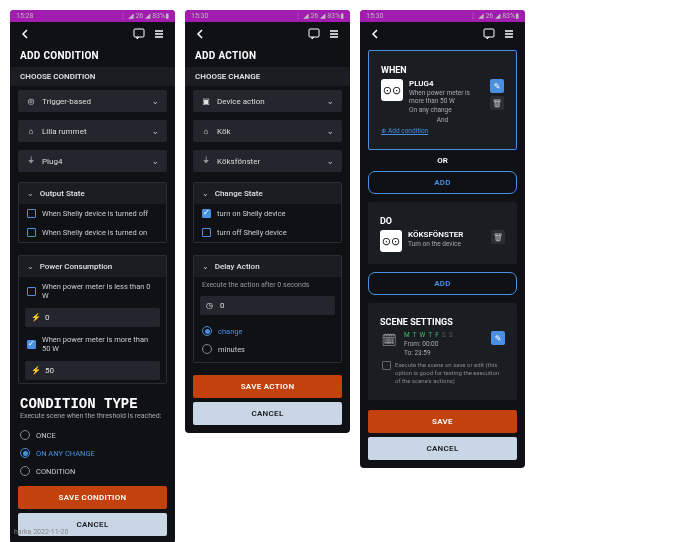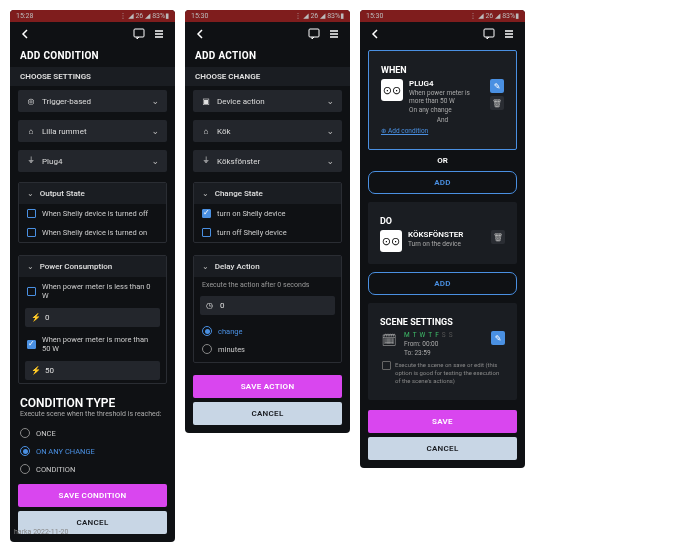--- a/index.html
+++ b/index.html
@@ -1,18 +1,18 @@
 <!DOCTYPE html>
 <html><head>
 <meta charset="utf-8">
 <style>
 * { margin: 0; padding: 0; box-sizing: border-box; font-family: -apple-system, BlinkMacSystemFont, "Segoe UI", Roboto, sans-serif; }
 body { background: #fff; padding: 10px; display: flex; gap: 10px; align-items: flex-start; }
 .phone { width: 165px; background: #0f1114; border-radius: 4px; overflow: hidden; color: #e0e0e0; font-size: 8px; display: flex; flex-direction: column; }
-.statusbar { display: flex; justify-content: space-between; padding: 2px 6px; font-size: 7px; color: #bbb; background: #7f1d1d; }
+.statusbar { display: flex; justify-content: space-between; padding: 2px 6px; font-size: 7px; color: #bbb; background: #a21caf; }
 .topbar { display: flex; justify-content: space-between; align-items: center; padding: 6px 10px; }
 .back { font-size: 12px; color: #fff; }
 .icons { display: flex; gap: 8px; font-size: 11px; color: #fff; }
 .title { font-weight: 700; font-size: 10px; padding: 4px 10px 6px; color: #fff; letter-spacing: 0.3px; }
 .section-label { background: #1a1d22; padding: 5px 10px; font-size: 8px; font-weight: 600; color: #e0e0e0; }
 .select-row { display: flex; align-items: center; justify-content: space-between; background: #23262c; margin: 4px 8px; padding: 6px 8px; border-radius: 2px; }
 .select-row .icn { width: 10px; height: 10px; margin-right: 6px; display: inline-flex; align-items: center; justify-content: center; }
 .select-row .lbl { flex: 1; font-size: 8px; color: #ddd; }
 .chev { color: #bbb; font-size: 9px; }
 .subsection { margin: 6px 8px; border: 1px solid #2a2d33; border-radius: 2px; overflow: hidden; }
@@ -22,23 +22,23 @@
 .chk { width: 9px; height: 9px; border: 1px solid #4a90e2; border-radius: 1px; display: inline-block; position: relative; flex-shrink: 0; }
 .chk.checked { background: #4a90e2; }
 .chk.checked::after { content: "✓"; position: absolute; top: -2px; left: 0; font-size: 8px; color: #fff; }
 .input-row { display: flex; align-items: center; gap: 6px; background: #23262c; margin: 3px 6px; padding: 5px 6px; border-radius: 2px; font-size: 8px; }
 .input-row .icn { width: 8px; }
 .radio-row { display: flex; align-items: center; gap: 6px; padding: 4px 10px; font-size: 7.5px; color: #ccc; }
 .radio { width: 10px; height: 10px; border: 1.5px solid #888; border-radius: 50%; display: inline-flex; align-items: center; justify-content: center; flex-shrink: 0; }
 .radio.sel { border-color: #4a90e2; }
 .radio.sel::after { content: ""; width: 5px; height: 5px; background: #4a90e2; border-radius: 50%; }
 .cond-type { padding: 6px 10px 2px; }
-.cond-type .hd { font-size: 12px; font-weight: 600; color: #fff; }
+.cond-type .hd { font-size: 14px; font-weight: 600; color: #fff; font-family: Liberation Mono, monospace; }
 .cond-type .sub { font-size: 7px; color: #aaa; margin-bottom: 4px; }
-.btn-primary { display: block; margin: 6px 8px 4px; padding: 7px; text-align: center; background: #d946ef; color: #fff; font-size: 8px; font-weight: 600; border-radius: 2px; letter-spacing: 0.3px; }
+.btn-primary { display: block; margin: 6px 8px 4px; padding: 7px; text-align: center; background: #c2410c; color: #fff; font-size: 8px; font-weight: 600; border-radius: 2px; letter-spacing: 0.3px; }
 .btn-secondary { display: block; margin: 0 8px 8px; padding: 7px; text-align: center; background: #c8d6e5; color: #1a1d22; font-size: 8px; font-weight: 600; border-radius: 2px; letter-spacing: 0.3px; }
 .btn-outline { display: block; margin: 4px 8px; padding: 6px; text-align: center; border: 1px solid #4a90e2; color: #4a90e2; background: transparent; font-size: 8px; font-weight: 600; border-radius: 7px; letter-spacing: 0.3px; }
 .note { font-size: 7px; color: #999; padding: 4px 8px; }
 .card { background: #1a1d22; margin: 4px 8px; border-radius: 2px; padding: 12px; }
 .card.hl { border: 1px solid #4a90e2; }
 .card-title { font-size: 9px; font-weight: 700; color: #fff; padding: 2px 0 4px; }
 .device-row { display: flex; align-items: flex-start; gap: 6px; }
 .dev-icon { width: 22px; height: 22px; background: #fff; border-radius: 3px; display: flex; align-items: center; justify-content: center; color: #000; font-size: 11px; flex-shrink: 0; }
 .dev-info { flex: 1; display: flex; flex-direction: column; gap: 1px; }
 .dev-name { font-size: 8px; font-weight: 600; color: #fff; }
@@ -83,21 +83,21 @@
       <span>
           <svg width="12" height="12" viewBox="0 0 12 12">
             <line x1="2" y1="3" x2="10" y2="3" stroke="#fff" stroke-width="1.5"></line>
             <line x1="2" y1="6" x2="10" y2="6" stroke="#fff" stroke-width="1.5"></line>
             <line x1="2" y1="9" x2="10" y2="9" stroke="#fff" stroke-width="1.5"></line>
           </svg>
         </span>
     </span>
   </div>
   <div class="title">ADD CONDITION</div>
-  <div class="section-label">CHOOSE SETTINGS</div>
+  <div class="section-label">CHOOSE CONDITION</div>
 
   <div class="select-row">
     <span class="icn">◎</span>
     <span class="lbl">Trigger-based</span>
     <span class="chev">⌄</span>
   </div>
   <div class="select-row">
     <span class="icn">⌂</span>
     <span class="lbl">Lilla rummet</span>
     <span class="chev">⌄</span>

